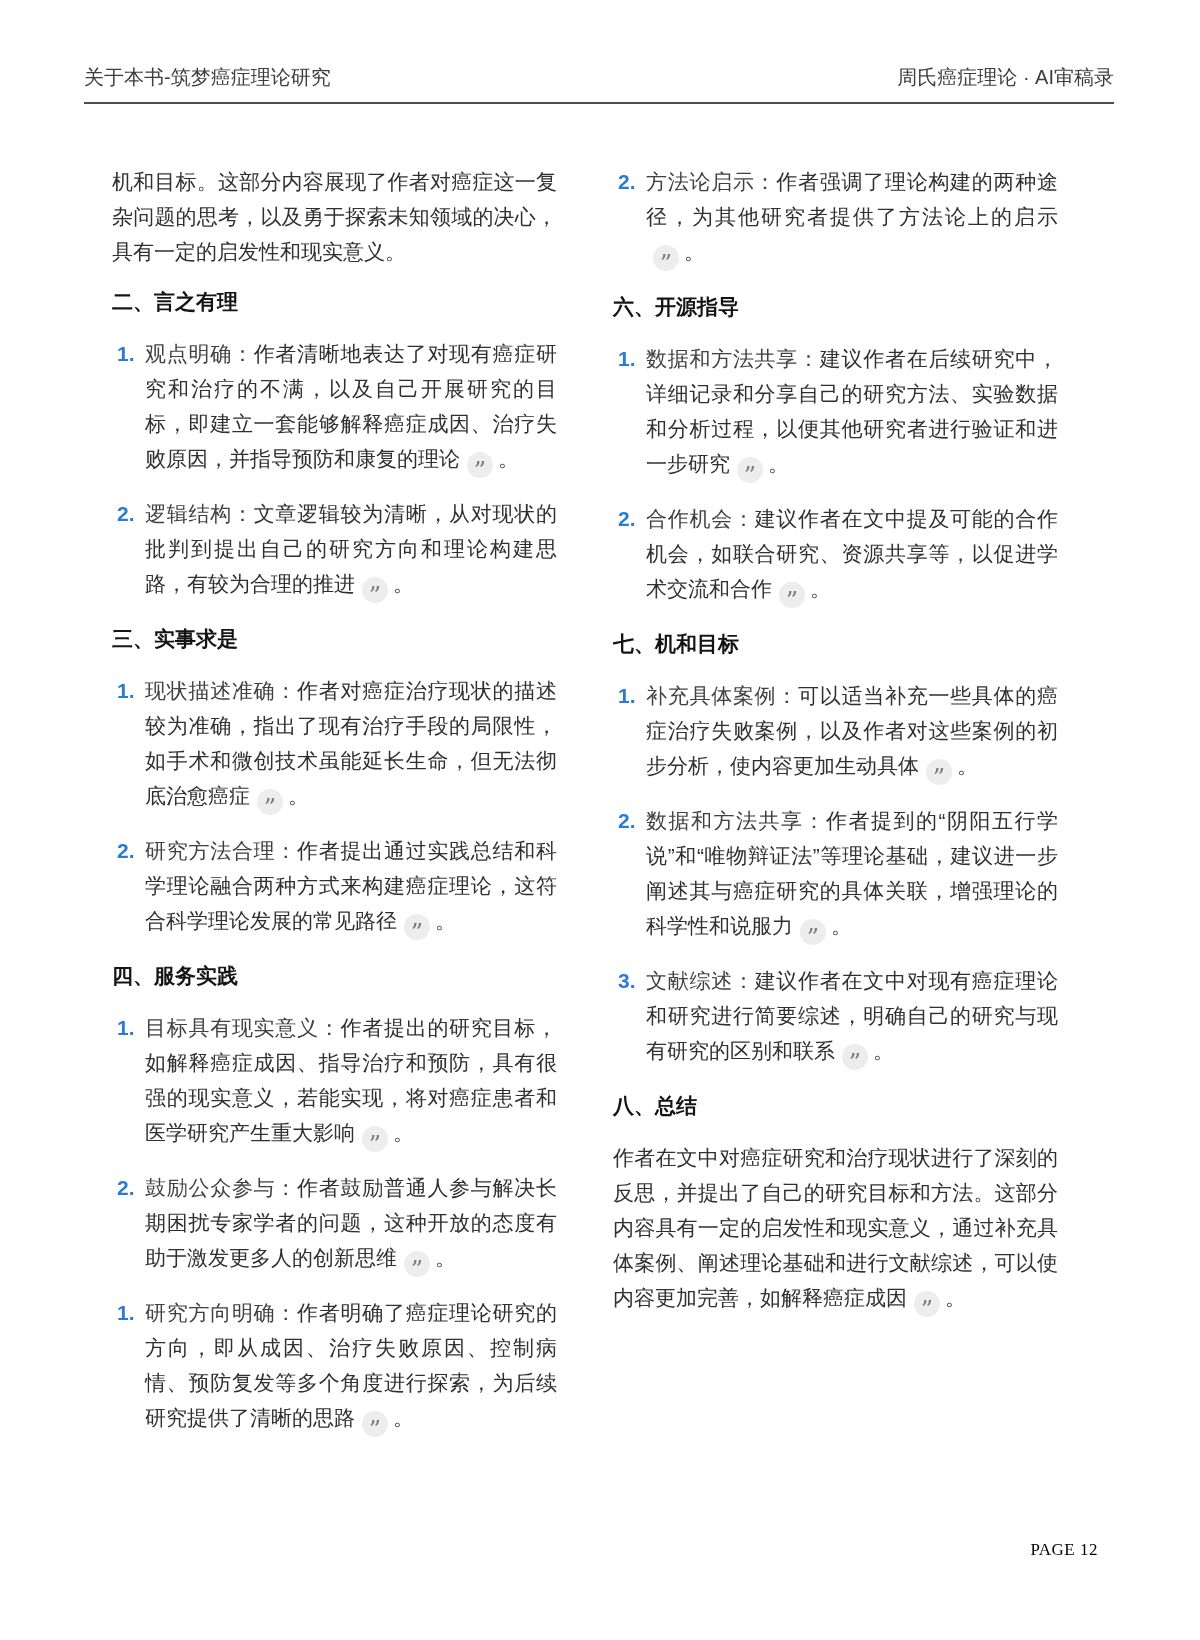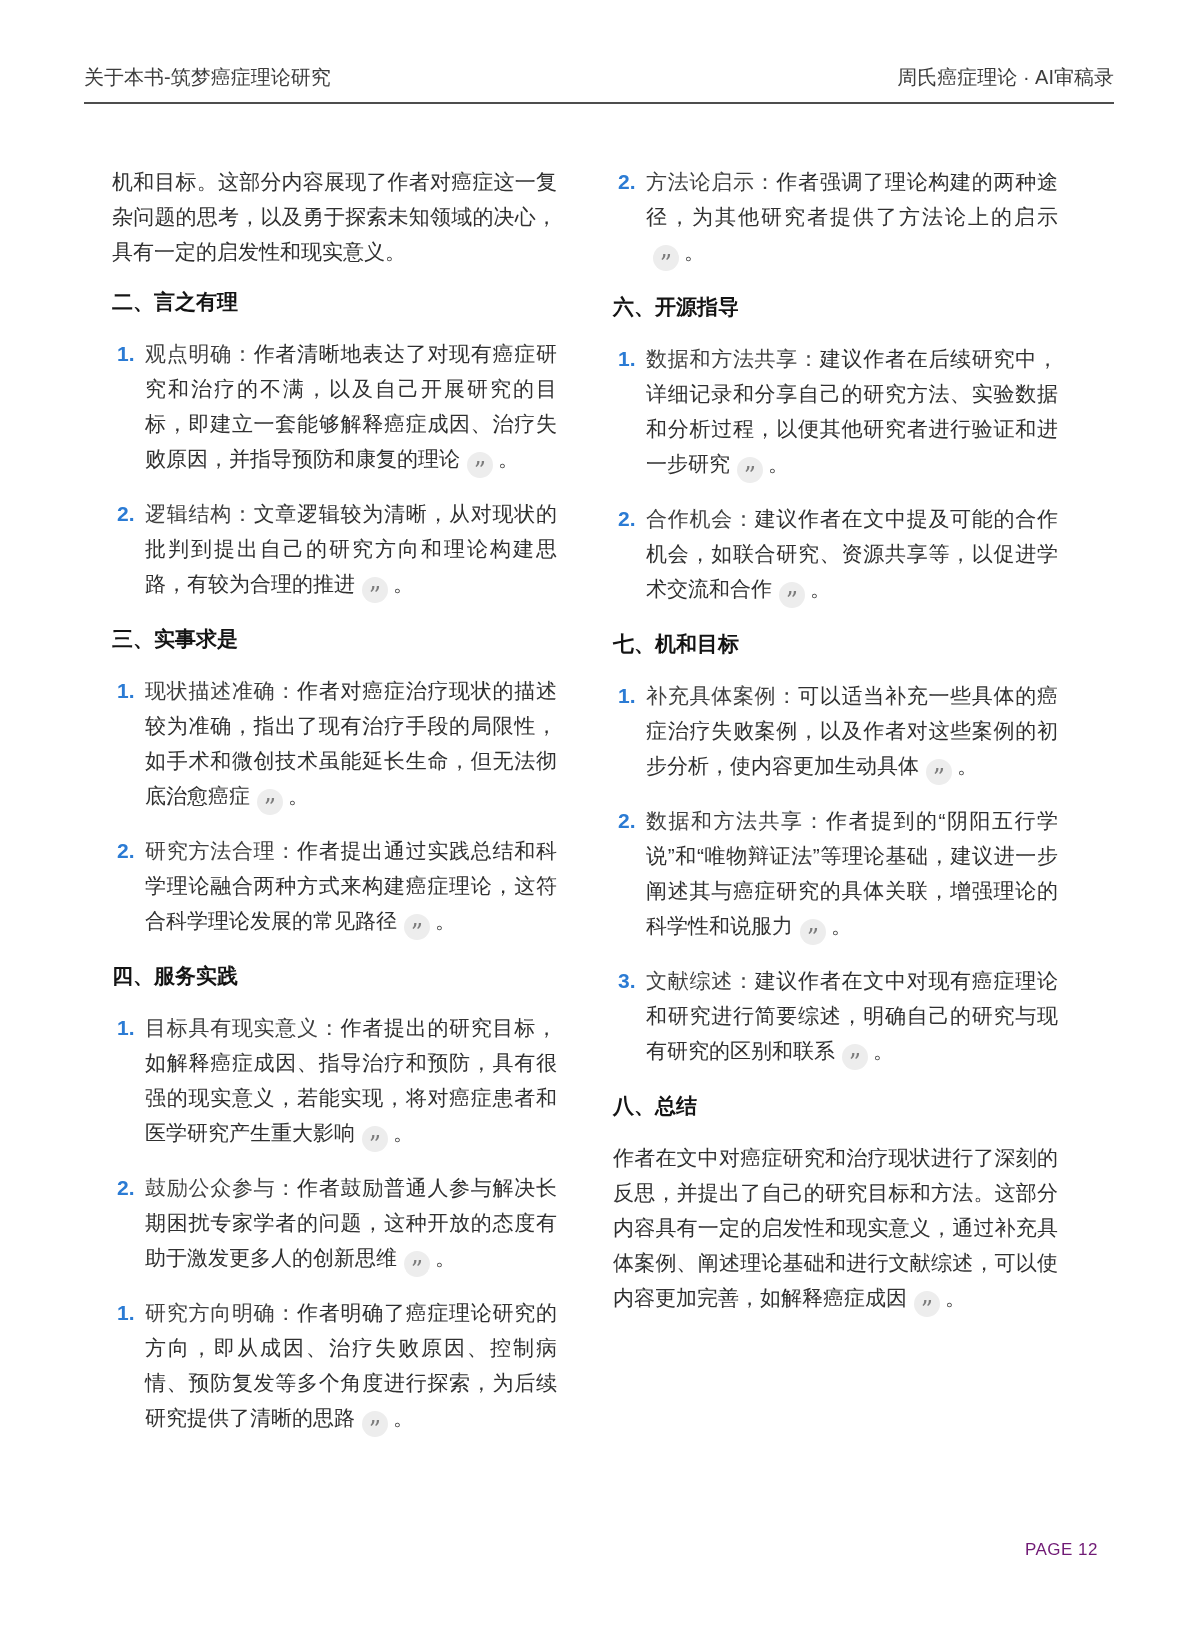--- a/index.html
+++ b/index.html
@@ -27,21 +27,21 @@
     display:inline-flex; width:26px; height:26px; border-radius:50%;
     background:var(--badge); align-items:center; justify-content:center;
     vertical-align:-7px; margin:0 5px 0 7px; overflow:hidden; cursor:pointer;
   }
   .qg {
     font-family:"DejaVu Serif",serif; font-size:24px; line-height:1;
     color:#7b7b7b; transform:translateY(6px); user-select:none;
   }
   .footer {
     position:absolute; right:102px; top:1540px;
-    font-size:17px; color:#701a75; letter-spacing:0.5px;
+    font-size:17px; color:#000000; letter-spacing:0.5px;font-family:Liberation Serif, serif;
   }
 </style>
 </head>
 <body>
 
 <div class="page">
 
   <div class="header">
     <span>关于本书-筑梦癌症理论研究</span>
     <span>周氏癌症理论 · AI审稿录</span>

